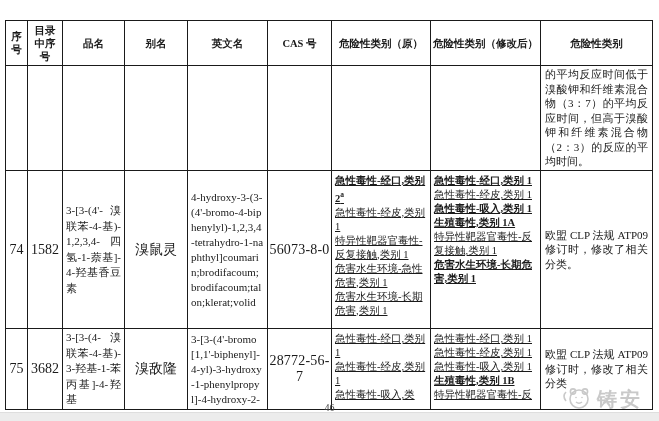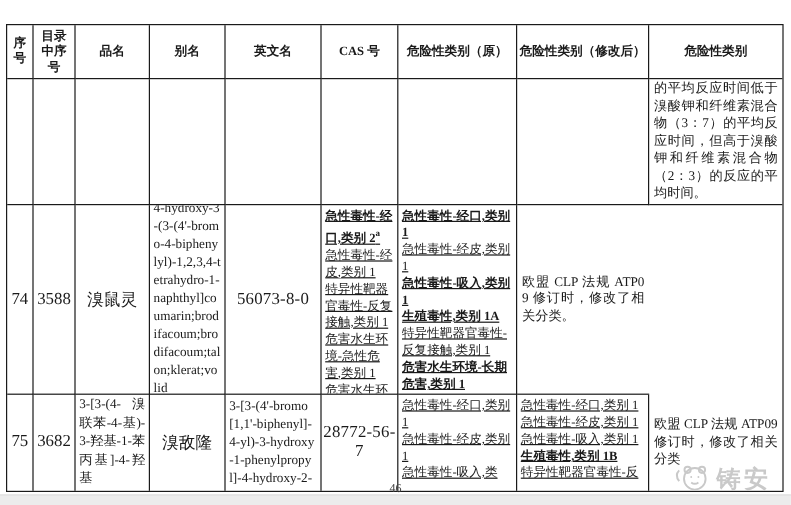--- a/index.html
+++ b/index.html
@@ -72,21 +72,24 @@
       </div>
       <div class="cell c-center c-cas"></div>
       <div class="cell c-hazard"></div>
       <div class="cell c-hazard"></div>
       <div class="cell c-reason">
         <div class="inner jz">的平均反应时间低于溴酸钾和纤维素混合物（3：7）的平均反应时间，但高于溴酸钾和纤维素混合物（2：3）的反应的平均时间。</div>
       </div>
     </div>
   <div class="trow r-74">
       <div class="cell c-center">74</div>
-      <div class="cell c-center">3588</div>
+      <div class="cell c-center">1582</div>
+      <div class="cell c-name">
+        <div class="inner jz">3-[3-(4'-溴联苯-4-基)-1,2,3,4-四氢-1-萘基]-4-羟基香豆素</div>
+      </div>
       <div class="cell c-center">溴鼠灵</div>
       <div class="cell c-en">
         <div class="inner lt">4-hydroxy-3-(3-(4'-bromo-4-biphenylyl)-1,2,3,4-tetrahydro-1-naphthyl]coumarin;brodifacoum;brodifacoum;talon;klerat;volid</div>
       </div>
       <div class="cell c-center c-cas">56073-8-0</div>
       <div class="cell c-hazard">
         <div class="hz b">急性毒性-经口,类别 2<sup>a</sup></div>
         <div class="hz">急性毒性-经皮,类别 1</div>
         <div class="hz">特异性靶器官毒性-反复接触,类别 1</div>
         <div class="hz">危害水生环境-急性危害,类别 1</div>

